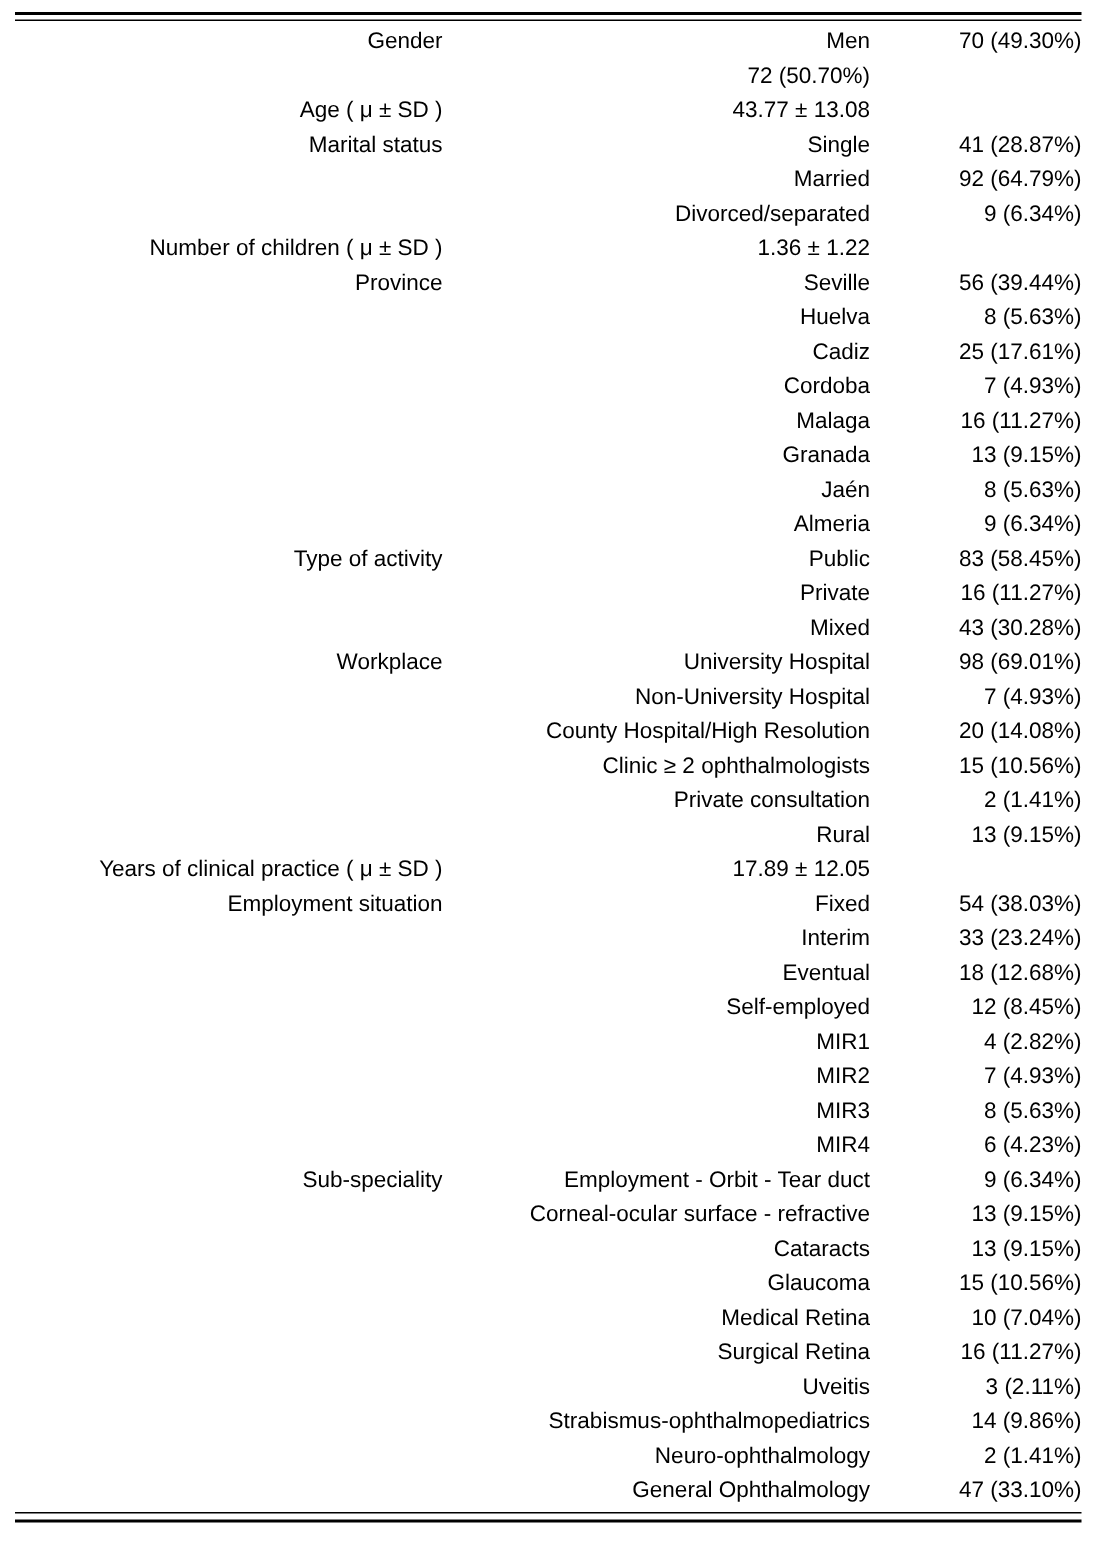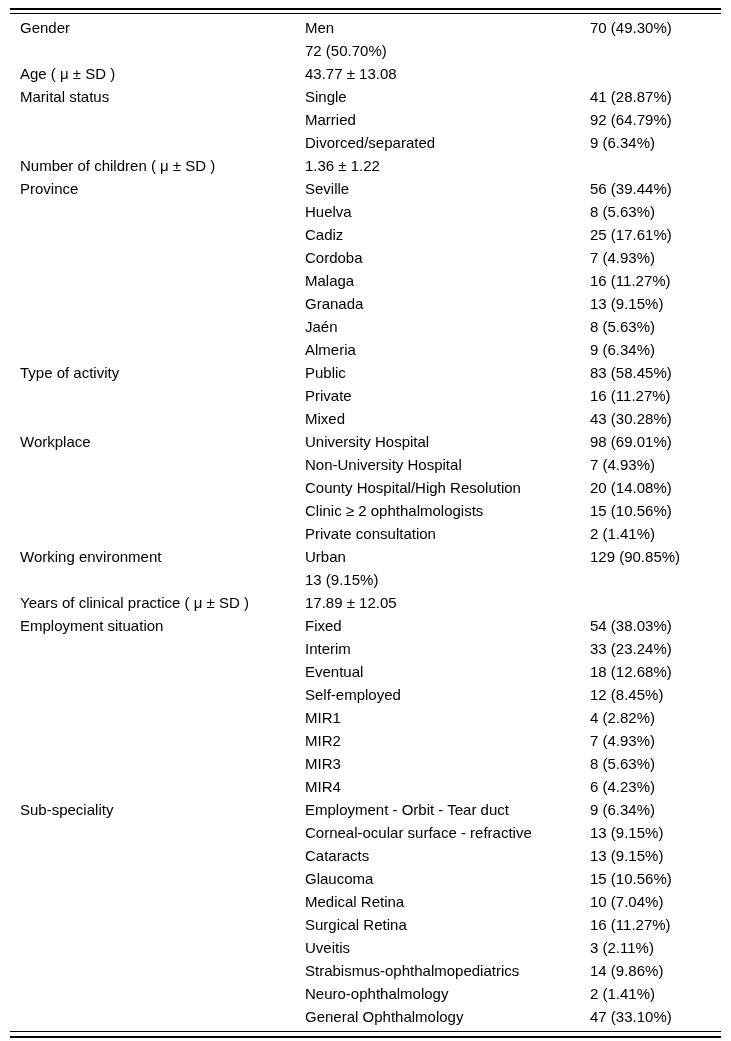--- a/index.html
+++ b/index.html
@@ -28,20 +28,21 @@
   .rule.bottom-thick { margin-top: 4px; }
   .table-body {
     padding: 2px 0 3px 0;
   }
   .row {
     display: grid;
     grid-template-columns: 285px 285px 1fr;
     height: 23px;
     line-height: 23px;
     font-size: 15px;
+    text-align: right;
   }
   .cell {
     white-space: nowrap;
     overflow: hidden;
     padding-left: 10px;
   }
   .cell.italic {
   }
 </style>
 </head>
@@ -160,26 +161,22 @@
         <div class="cell"></div>
         <div class="cell">Clinic ≥ 2 ophthalmologists</div>
         <div class="cell">15 (10.56%)</div>
       </div>
       <div class="row">
         <div class="cell"></div>
         <div class="cell">Private consultation</div>
         <div class="cell">2 (1.41%)</div>
       </div>
       <div class="row">
-        <div class="cell italic">Working environment</div>
-        <div class="cell">Urban</div>
-        <div class="cell">129 (90.85%)</div>
-      </div>
-      <div class="row">
-        <div class="cell"></div>
+        <div class="cell"></div>
+        <div class="cell">Rural</div>
         <div class="cell">13 (9.15%)</div>
       </div>
       <div class="row">
         <div class="cell italic">Years of clinical practice ( μ ± SD )</div>
         <div class="cell">17.89 ± 12.05</div>
         <div class="cell"></div>
       </div>
       <div class="row">
         <div class="cell italic">Employment situation</div>
         <div class="cell">Fixed</div>

